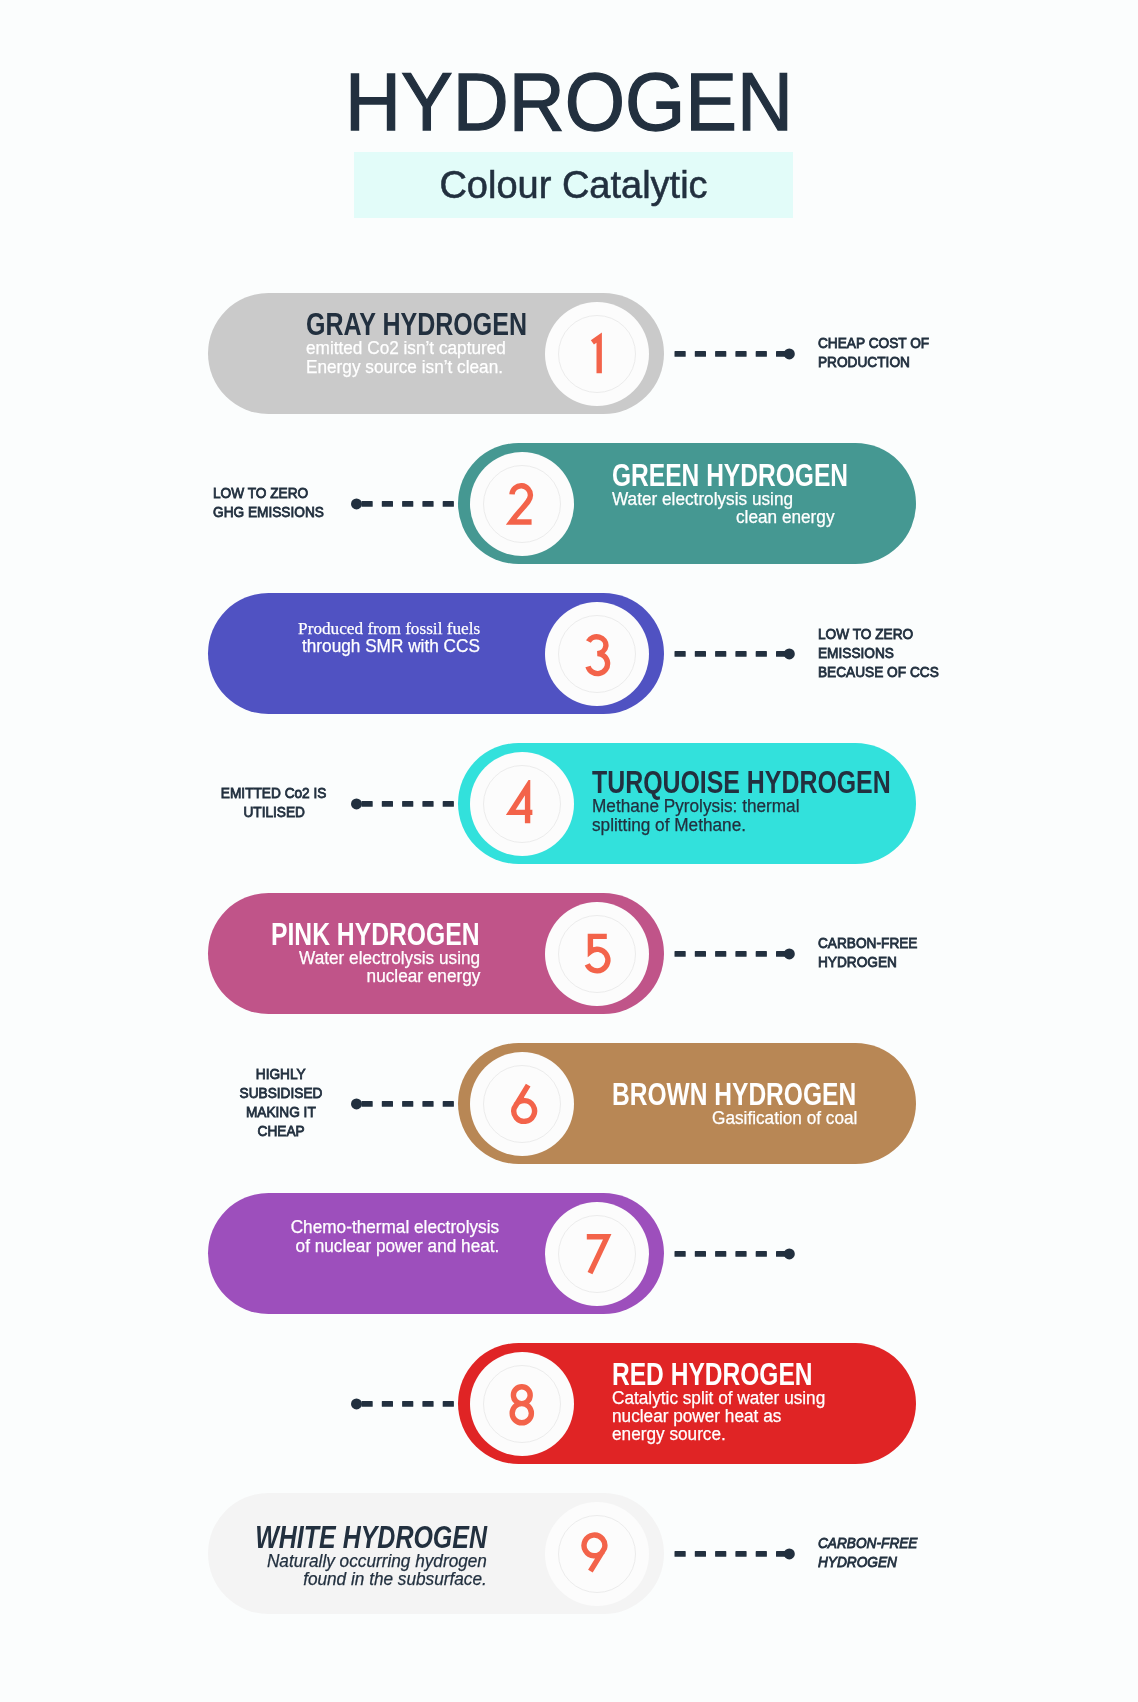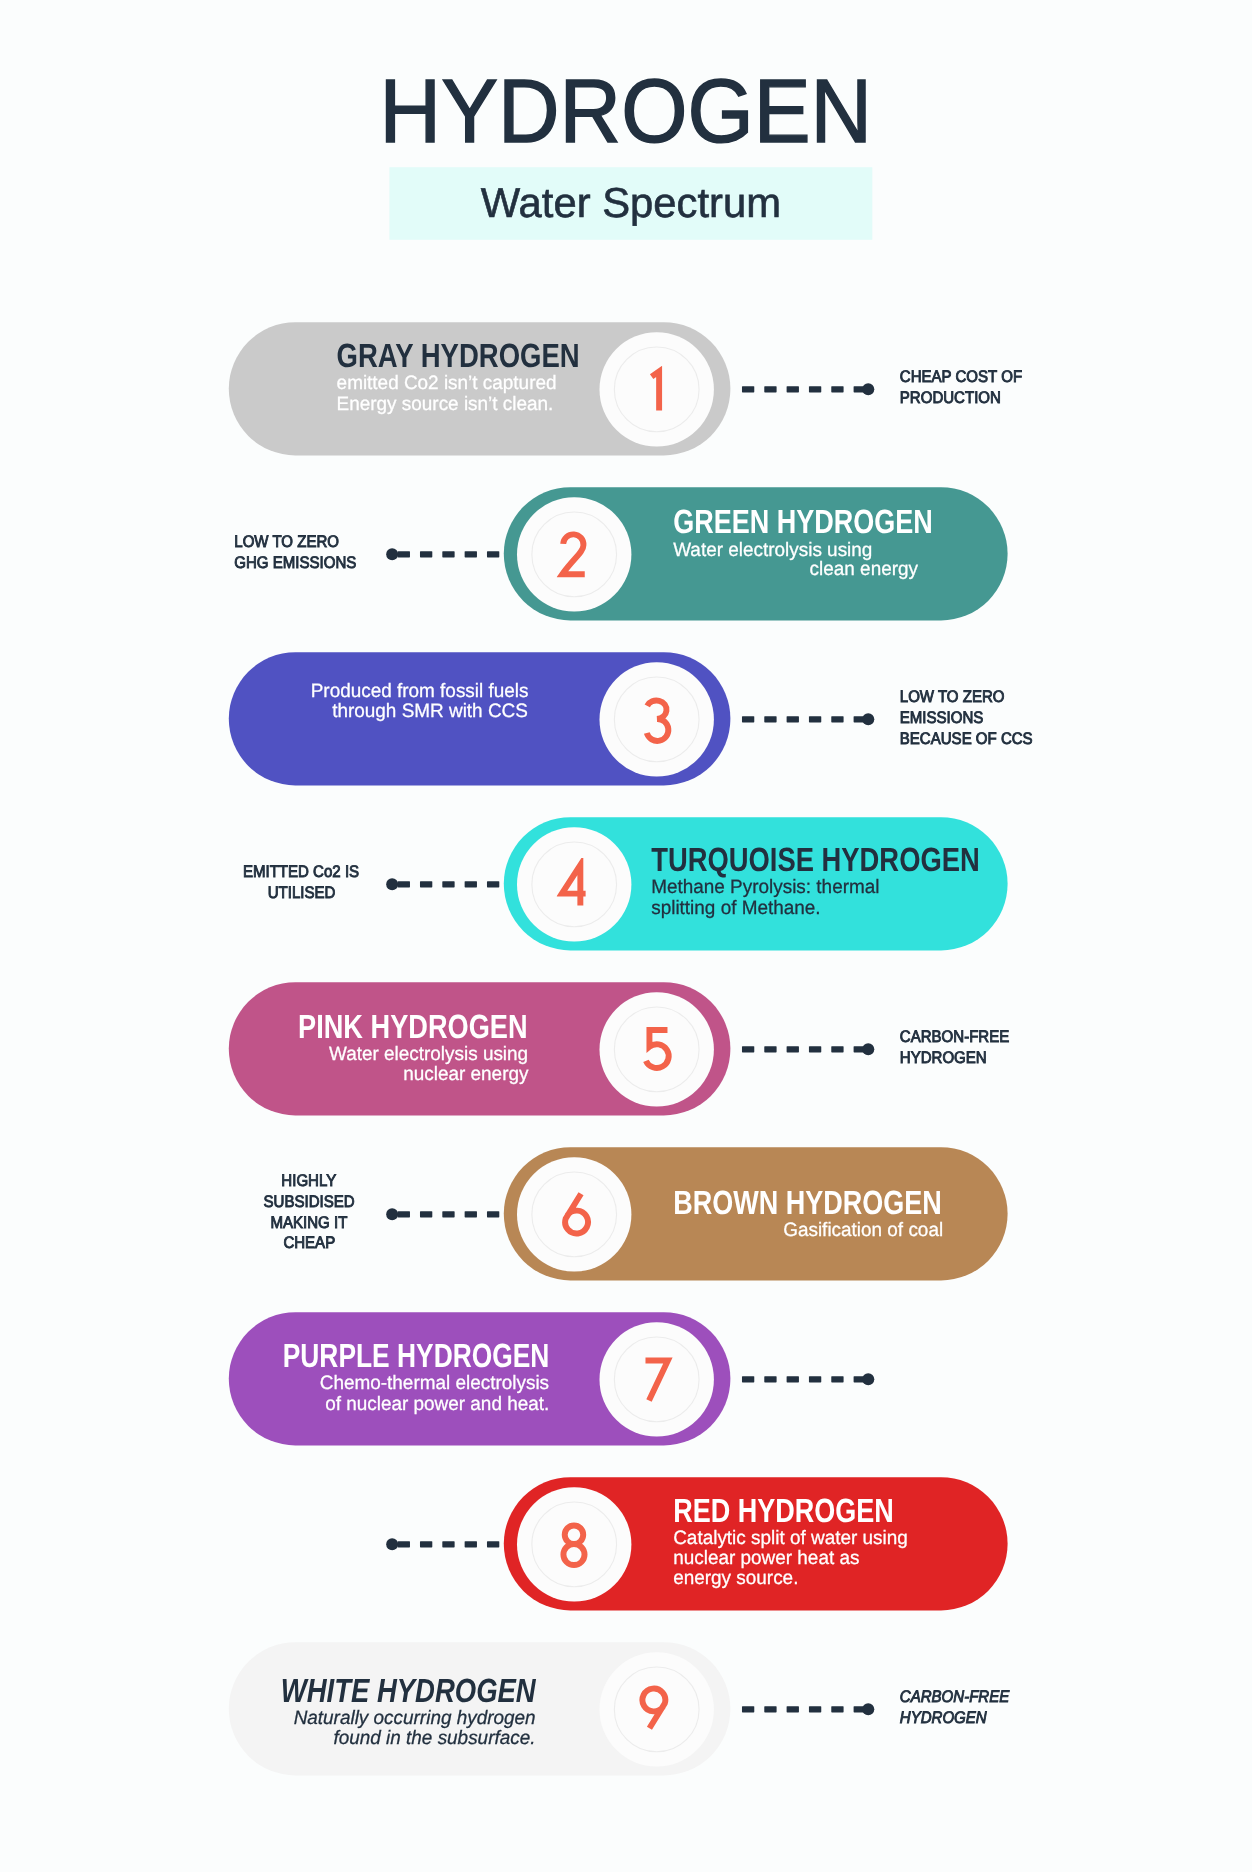--- a/index.html
+++ b/index.html
@@ -41,21 +41,21 @@
        color:#22303f;white-space:nowrap;-webkit-text-stroke:0.85px #22303f;}
   .conn{position:absolute;}
 </style>
 </head>
 <body style="background: rgb(251, 253, 253);">
 
 <div class="page">
 
   <div id="title">HYDROGEN</div>
   <div id="subtitle-band" style="background: rgb(226, 252, 249);"></div>
-  <div id="subtitle">Water Spectrum</div>
+  <div id="subtitle">Colour Catalytic</div>
 
   <div id="rows">
       <div class="row" style="top: 293px;">
         <div class="pill" style="left: 208px; width: 455.5px; background: rgb(202, 202, 202);"></div>
         <div class="circ" style="left: 545px;">
           <div class="circ-ring"></div>
           <div class="num">
             <svg width="18.40" height="46.40" viewBox="-8 -8 46 116">
               <path d="M 3 23 L 20 11 L 20 100" fill="none" stroke="#f3634a" stroke-width="13.5" stroke-linecap="butt" stroke-linejoin="miter"></path>
             </svg>
@@ -112,21 +112,21 @@
         <div class="pill" style="left: 208px; width: 455.5px; background: rgb(80, 82, 194);"></div>
         <div class="circ" style="left: 545px;">
           <div class="circ-ring"></div>
           <div class="num">
             <svg width="30.40" height="46.40" viewBox="-8 -8 76 116">
               <path d="M 8 21 A 23 21 0 1 1 30 51 A 25 25 0 1 1 7 83" fill="none" stroke="#f3634a" stroke-width="13.5" stroke-linecap="butt" stroke-linejoin="miter"></path>
             </svg>
           </div>
         </div>
         <div class="txtblock" style="text-align: right; left: 160px; width: 320px; top: 26px;">
-          <div style="text-align: right; height: 18.4px;"><div class="de" style="color: rgb(255, 255, 255); -webkit-text-stroke-color: rgb(255, 255, 255); transform: scaleX(0.978); transform-origin: right top;">Produced from fossil fuels</div></div>
+          <div style="text-align: right; height: 18.4px; font-family: Liberation Serif, serif;"><div class="de" style="color: rgb(255, 255, 255); -webkit-text-stroke-color: rgb(255, 255, 255); transform: scaleX(0.978); transform-origin: right top;">Produced from fossil fuels</div></div>
           <div style="text-align: right; height: 18.4px;"><div class="de" style="color: rgb(255, 255, 255); -webkit-text-stroke-color: rgb(255, 255, 255); transform: scaleX(0.978); transform-origin: right top;">through SMR with CCS</div></div>
         </div>
         <svg width="124" height="18" class="conn" style="left: 674px; top: 51.5px;">
           <rect x="0.5" y="6.1" width="11.2" height="5.7" rx="0.6" fill="#22303f"></rect>
           <rect x="20.8" y="6.1" width="11.2" height="5.7" rx="0.6" fill="#22303f"></rect>
           <rect x="41.1" y="6.1" width="11.2" height="5.7" rx="0.6" fill="#22303f"></rect>
           <rect x="61.4" y="6.1" width="11.2" height="5.7" rx="0.6" fill="#22303f"></rect>
           <rect x="81.7" y="6.1" width="11.2" height="5.7" rx="0.6" fill="#22303f"></rect>
           <rect x="102.0" y="6.1" width="11.2" height="5.7" rx="0.6" fill="#22303f"></rect>
           <circle cx="115.3" cy="8.9" r="5.5" fill="#22303f"></circle>
@@ -227,21 +227,20 @@
         <div class="pill" style="left: 208px; width: 455.5px; background: rgb(157, 79, 188);"></div>
         <div class="circ" style="left: 545px;">
           <div class="circ-ring"></div>
           <div class="num">
             <svg width="29.60" height="46.40" viewBox="-8 -8 74 116">
               <path d="M 4 9 L 55 9 L 12 100" fill="none" stroke="#f3634a" stroke-width="13.5" stroke-linecap="butt" stroke-linejoin="miter"></path>
             </svg>
           </div>
         </div>
         <div class="txtblock" style="text-align: right; left: 160px; width: 339px; top: 25.3px;">
-          <div style="text-align: right;"><div class="hd" style="color: rgb(255, 255, 255); transform: scaleX(0.786); transform-origin: right top;">PURPLE HYDROGEN</div></div>
           <div style="text-align: right; height: 18.4px;"><div class="de" style="color: rgb(255, 255, 255); -webkit-text-stroke-color: rgb(255, 255, 255); transform: scaleX(0.978); transform-origin: right top;">Chemo-thermal electrolysis</div></div>
           <div style="text-align: right; height: 18.4px;"><div class="de" style="color: rgb(255, 255, 255); -webkit-text-stroke-color: rgb(255, 255, 255); transform: scaleX(0.978); transform-origin: right top;">of nuclear power and heat.</div></div>
         </div>
         <svg width="124" height="18" class="conn" style="left: 674px; top: 51.5px;">
           <rect x="0.5" y="6.1" width="11.2" height="5.7" rx="0.6" fill="#22303f"></rect>
           <rect x="20.8" y="6.1" width="11.2" height="5.7" rx="0.6" fill="#22303f"></rect>
           <rect x="41.1" y="6.1" width="11.2" height="5.7" rx="0.6" fill="#22303f"></rect>
           <rect x="61.4" y="6.1" width="11.2" height="5.7" rx="0.6" fill="#22303f"></rect>
           <rect x="81.7" y="6.1" width="11.2" height="5.7" rx="0.6" fill="#22303f"></rect>
           <rect x="102.0" y="6.1" width="11.2" height="5.7" rx="0.6" fill="#22303f"></rect>

